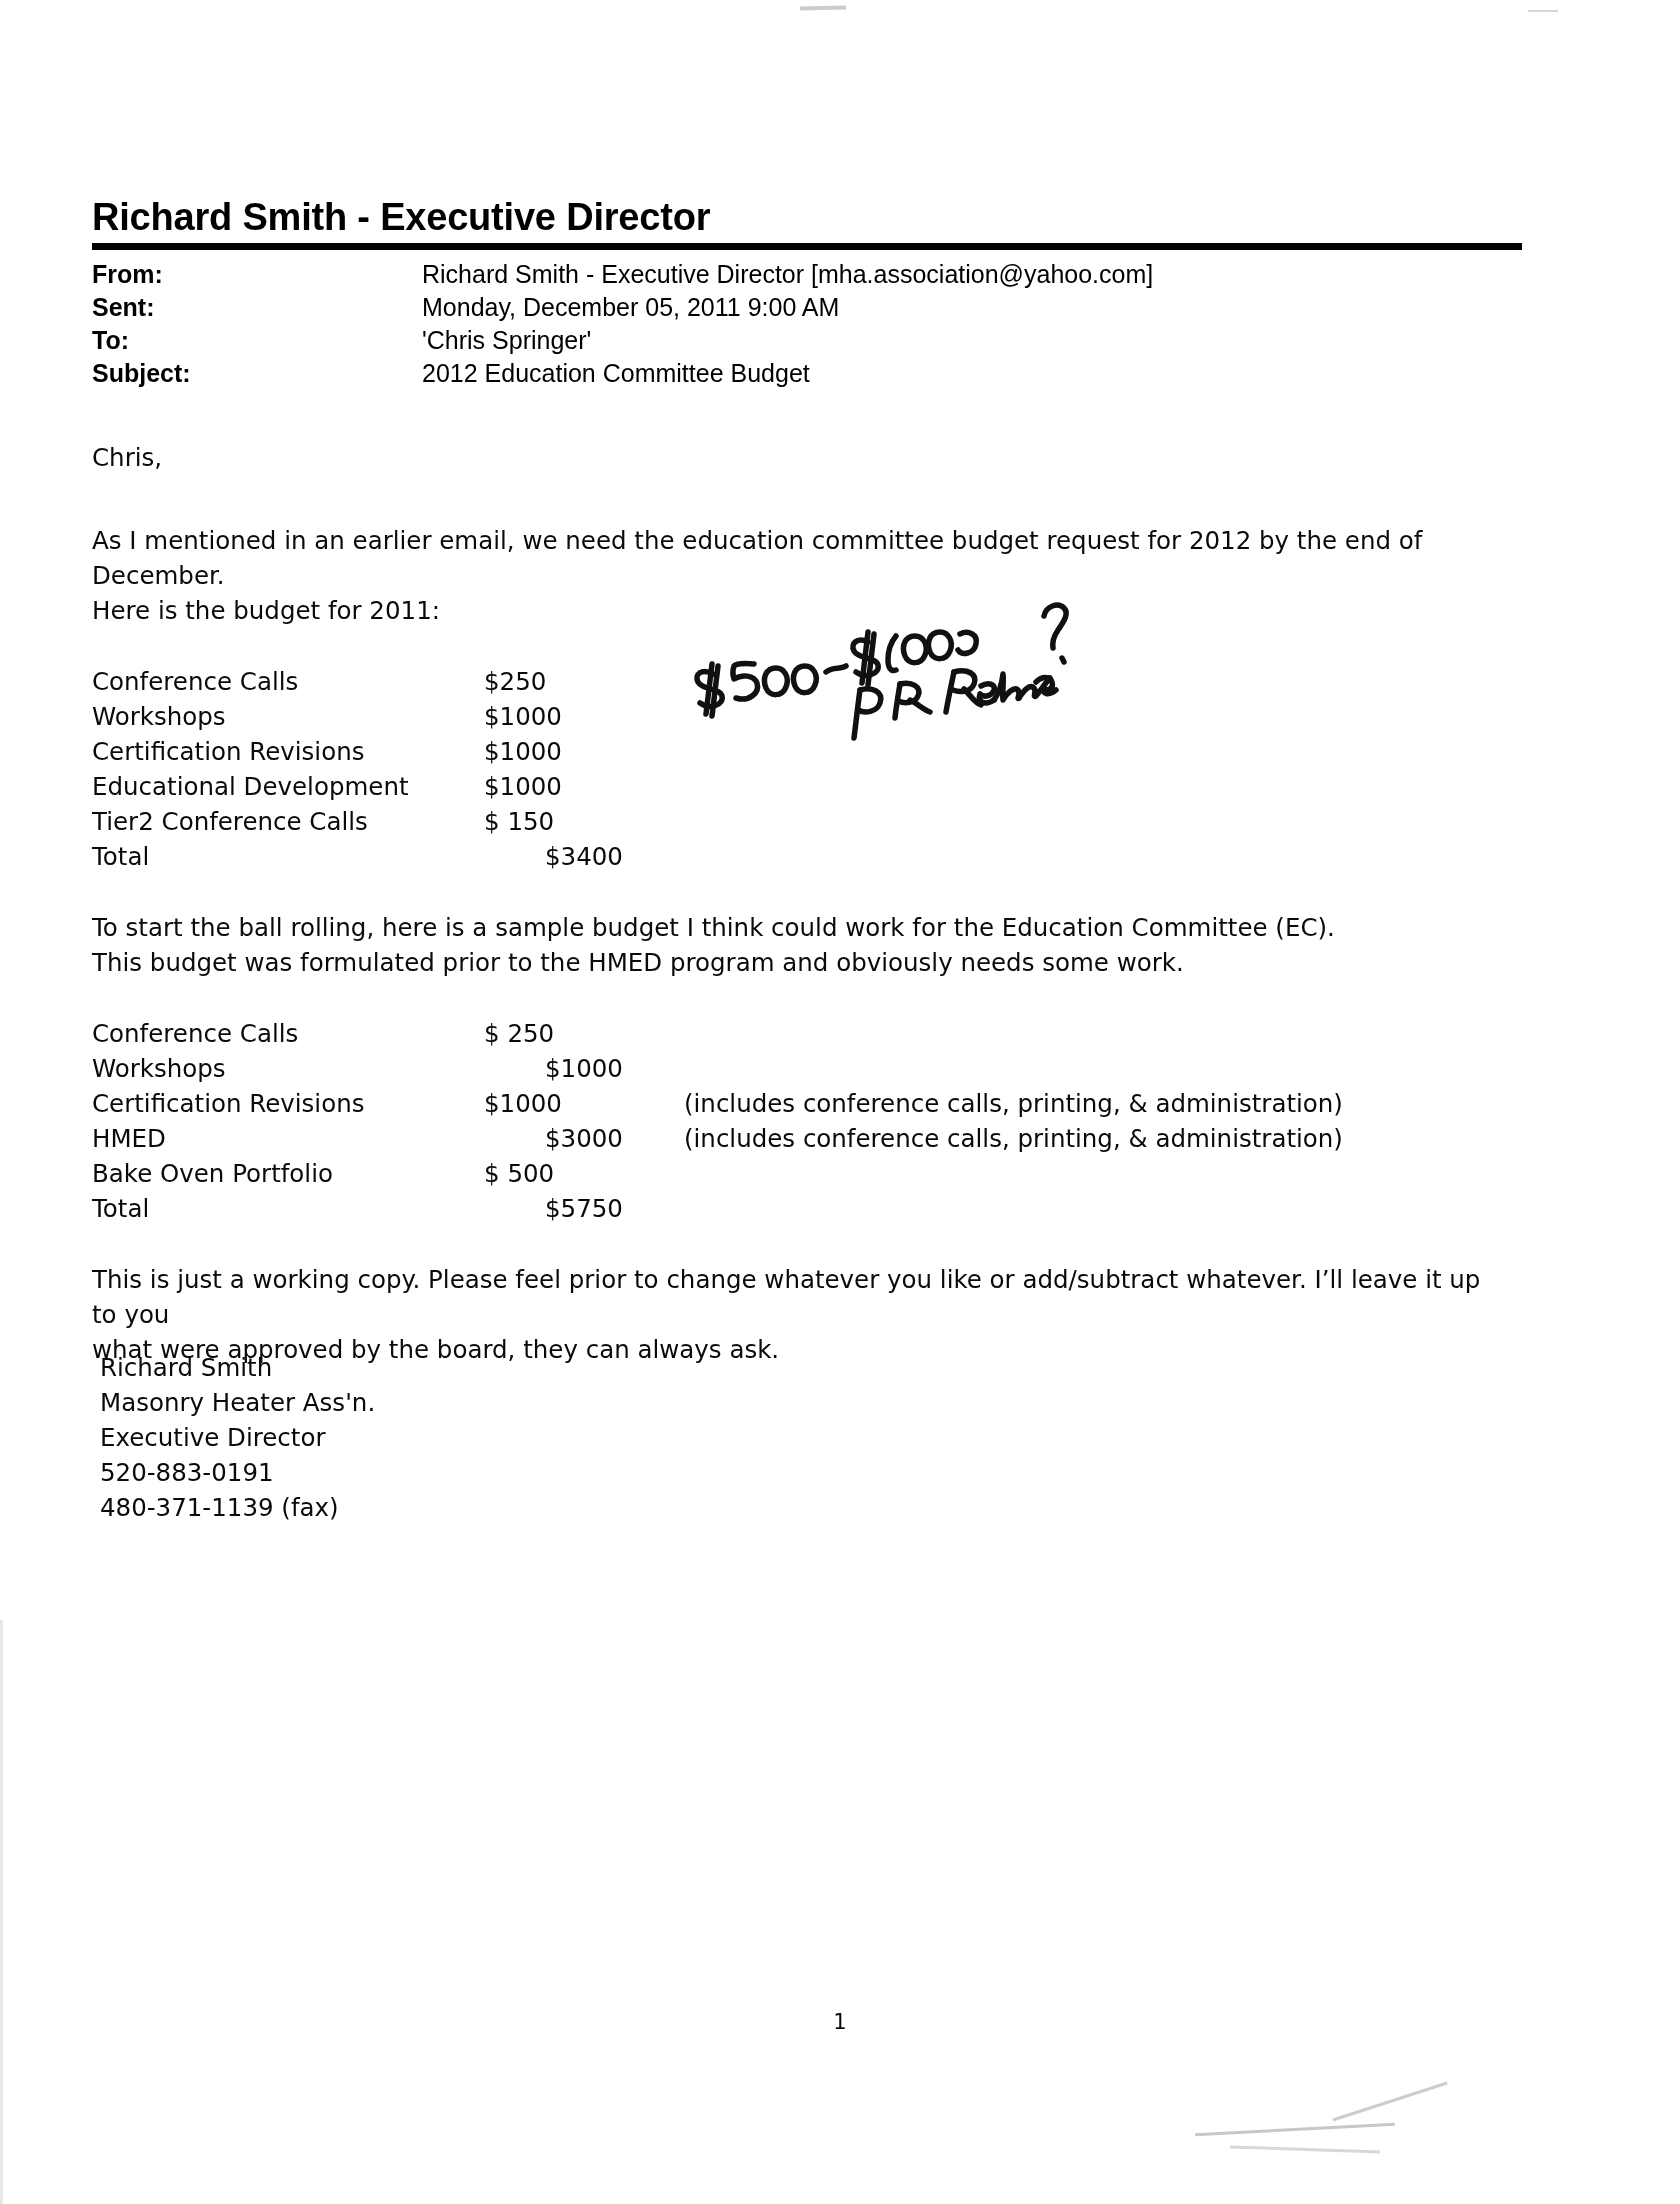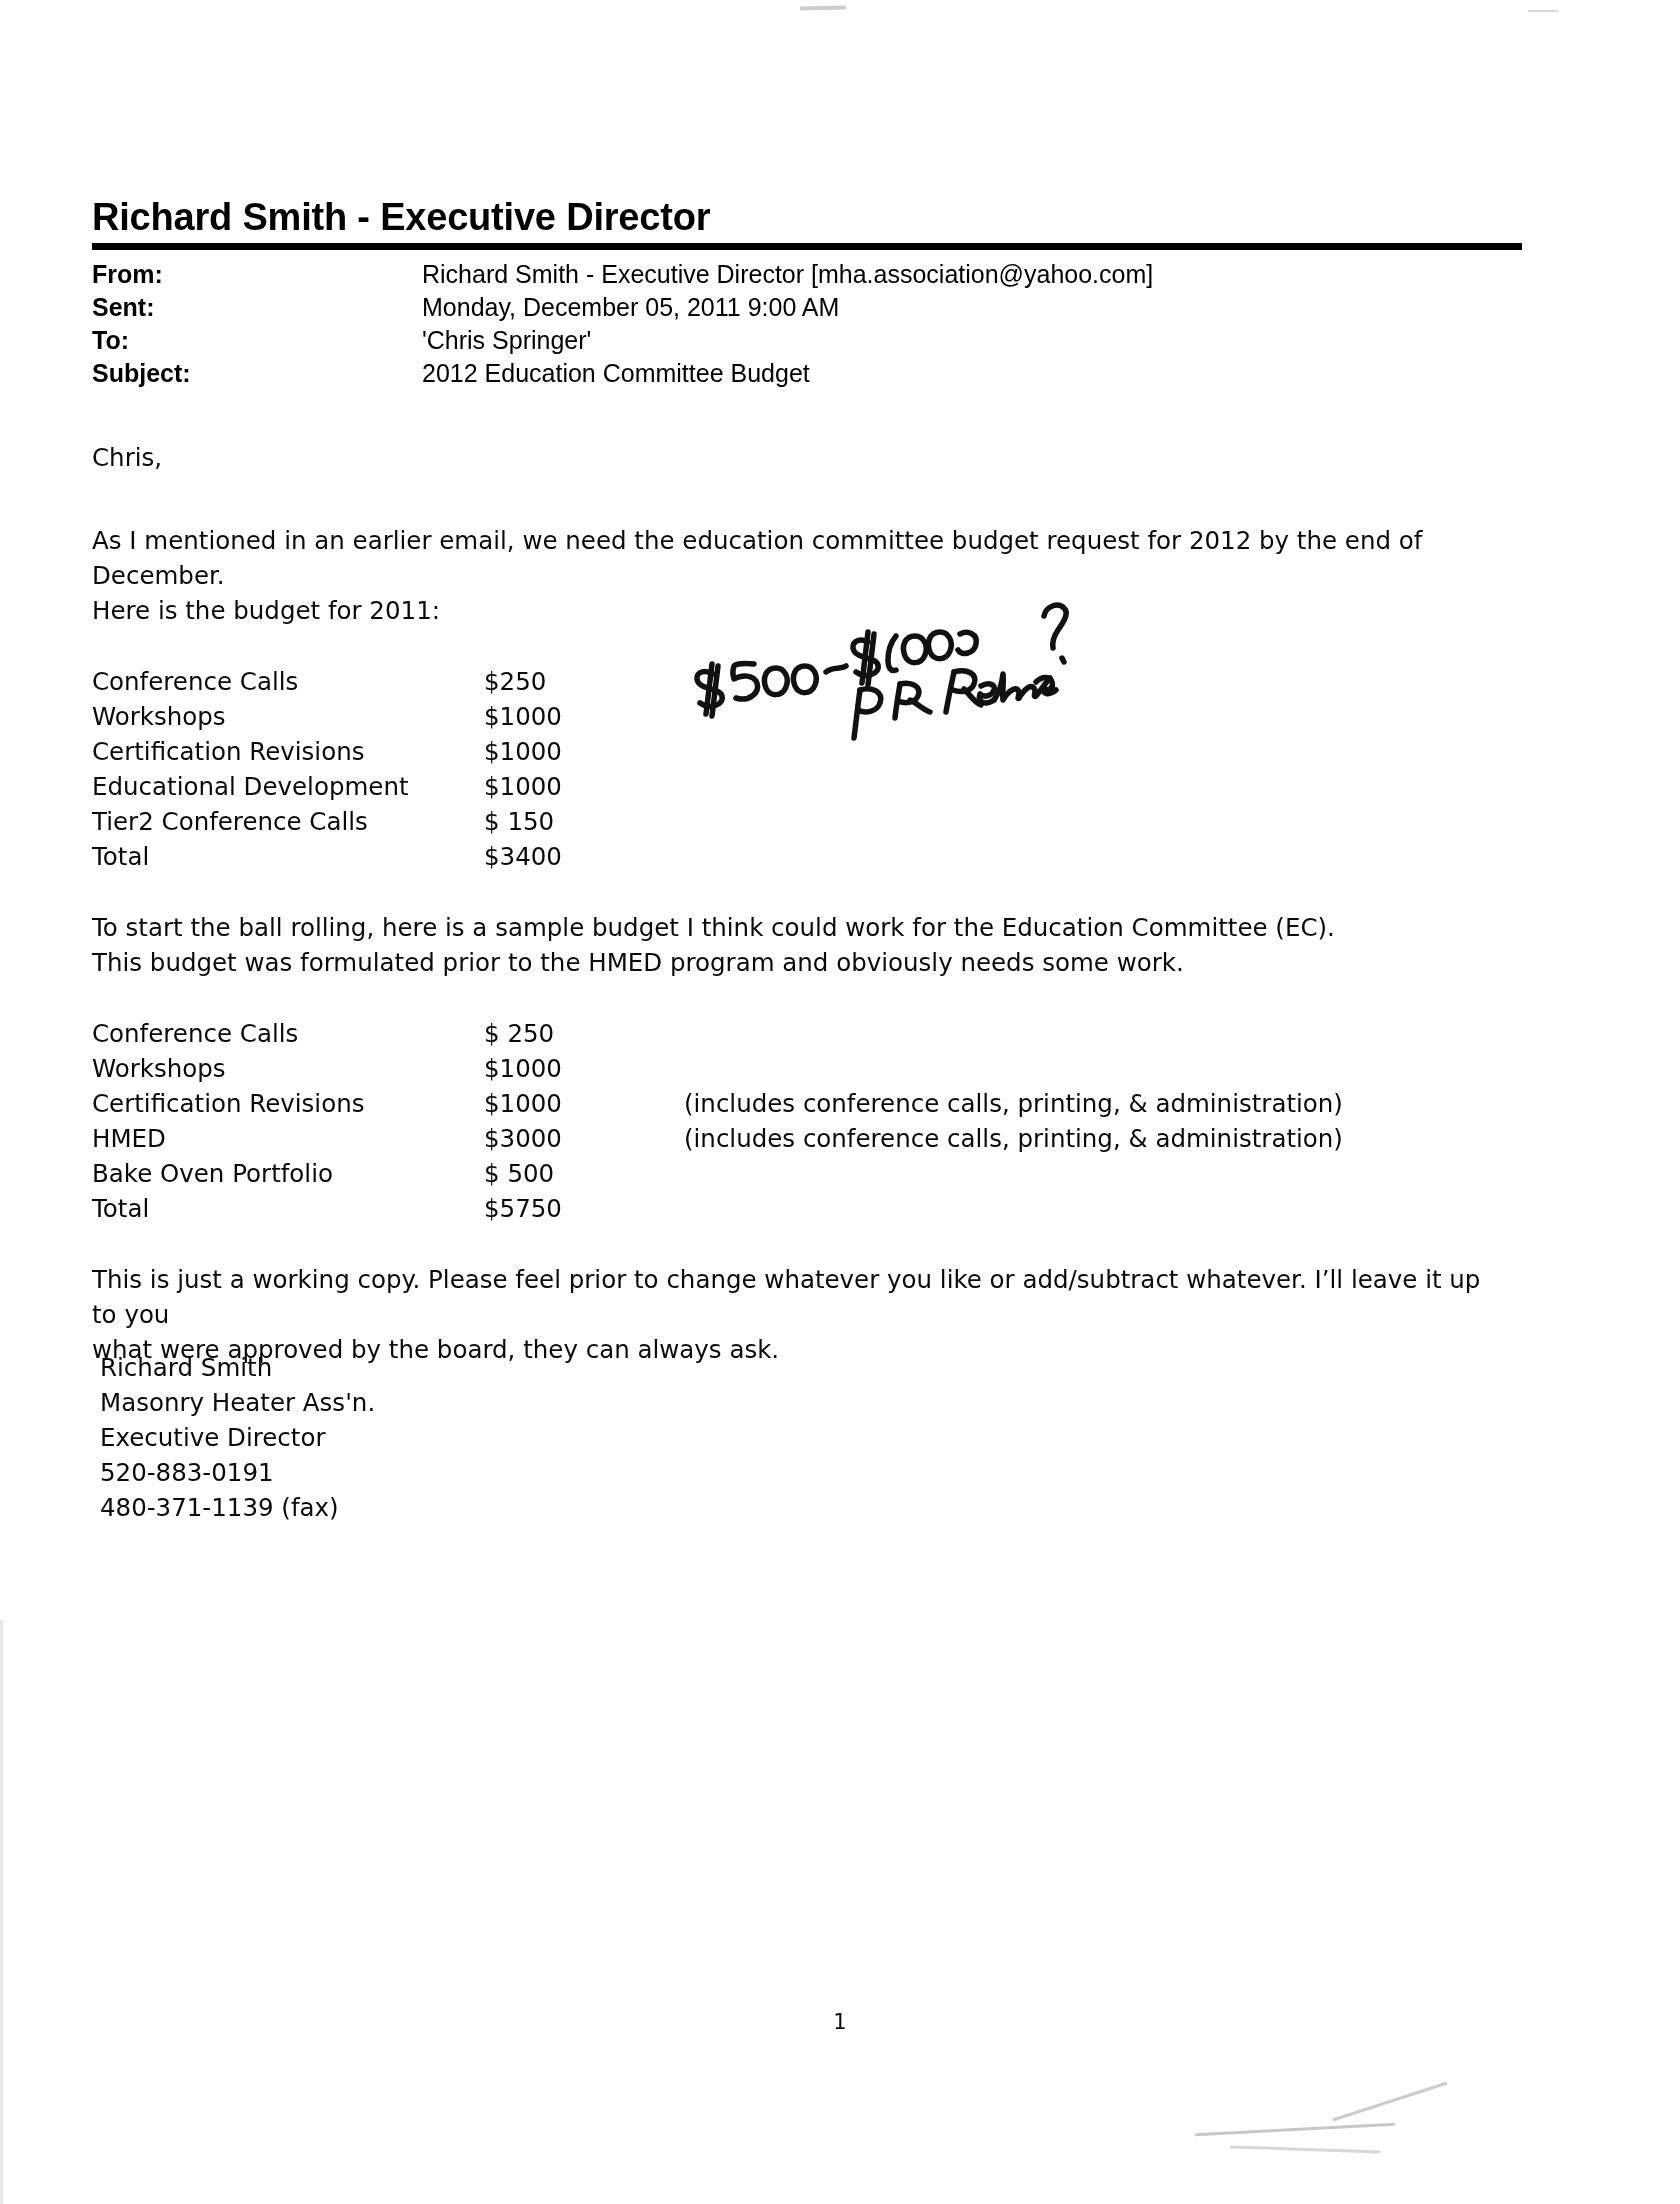--- a/index.html
+++ b/index.html
@@ -134,21 +134,21 @@
     vertical-align: top;
   }
   .b-item { width: 392px; }
   .b-amt  { width: 200px; }
   .b-note { }
 
   
   .amt-a { padding-left: 6px; }     
   .amt-b { padding-left: 28px; }    
   .amt-c { padding-left: 0px; }
-  .amt-d { padding-left: 32px; }
+  .amt-d { padding-left: 32px; text-align: center; }
 
   
   #handwriting {
     position: absolute;
     left: 672px;
     top: 586px;
     width: 420px;
     height: 170px;
     pointer-events: none;
   }

